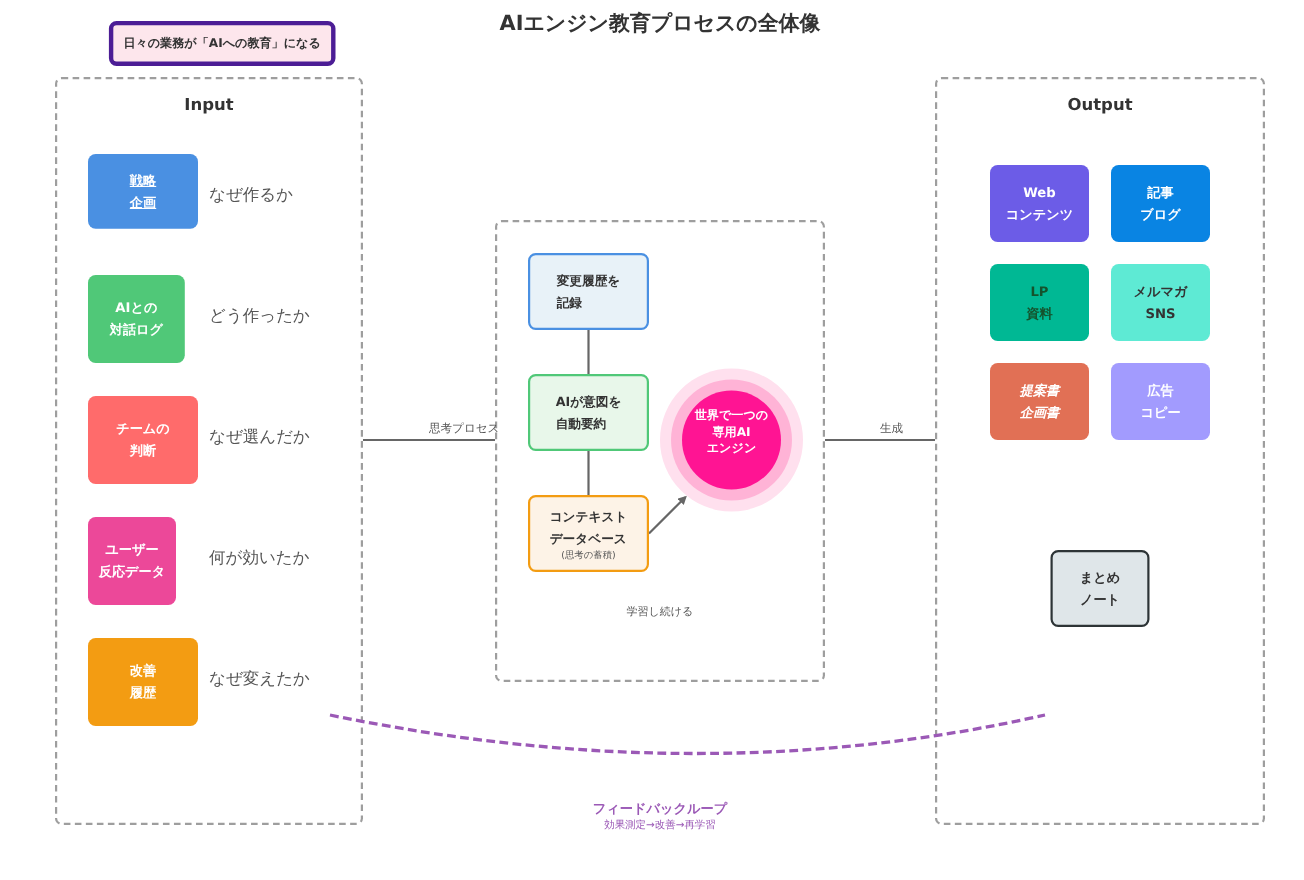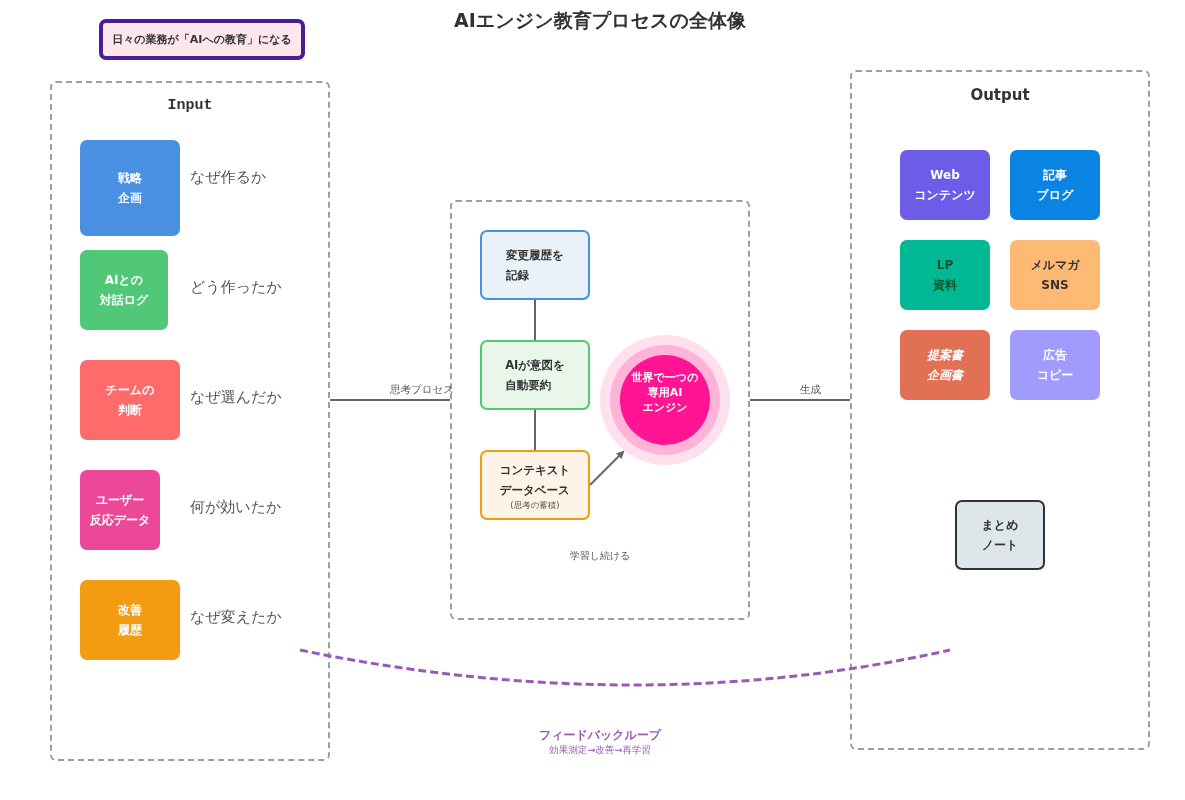--- a/index.html
+++ b/index.html
@@ -21,25 +21,25 @@
   .sub { font-size: 8.5px; font-weight: normal; color: #555; line-height: 11px; }
   .lbl { position: absolute; font-size: 10.5px; color: #555; }
   svg.overlay { position: absolute; left: 0; top: 0; }
 </style>
 </head>
 <body>
 
 <div class="abs title">AIエンジン教育プロセスの全体像</div>
 <div class="abs badge">日々の業務が「AIへの教育」になる</div>
 
-<div class="abs panel" style="left:50px; top:81px; width:280px; height:680px;font-family:Liberation Mono, monospace;">
+<div class="abs panel" style="left:50px; top:70px; width:280px; height:680px;">
   <div class="panel-title">Input</div>
 </div>
 <div id="input-cards">
-    <div class="card" style="left: 80px; top: 140px; width: 100px; height: 96px; background: rgb(74, 144, 226);">戦略
+    <div class="card" style="left: 80px; top: 140px; width: 100px; height: 68px; background: rgb(74, 144, 226); text-decoration: underline;">戦略
 企画</div>
     <div class="note" style="left: 190px; top: 168px;">なぜ作るか</div>
     <div class="card" style="left: 80px; top: 250px; width: 88px; height: 80px; background: rgb(80, 200, 120);">AIとの
 対話ログ</div>
     <div class="note" style="left: 190px; top: 278px;">どう作ったか</div>
     <div class="card" style="left: 80px; top: 360px; width: 100px; height: 80px; background: rgb(255, 107, 107);">チームの
 判断</div>
     <div class="note" style="left: 190px; top: 388px;">なぜ選んだか</div>
     <div class="card" style="left: 80px; top: 470px; width: 80px; height: 80px; background: #ec4899;">ユーザー
 反応データ</div>
@@ -54,21 +54,21 @@
 <div class="abs panel" style="left:850px; top:70px; width:300px; height:680px;">
   <div class="panel-title">Output</div>
 </div>
 <div id="output-cards">
     <div class="card" style="left: 900px; top: 150px; width: 90px; height: 70px; background: rgb(108, 92, 231); color: rgb(255, 255, 255);">Web
 コンテンツ</div>
     <div class="card" style="left: 1010px; top: 150px; width: 90px; height: 70px; background: rgb(9, 132, 227); color: rgb(255, 255, 255); font-family: Liberation Serif, serif;">記事
 ブログ</div>
     <div class="card" style="left: 900px; top: 240px; width: 90px; height: 70px; background: rgb(0, 184, 148); color: #14532d;">LP
 資料</div>
-    <div class="card" style="left: 1010px; top: 240px; width: 90px; height: 70px; background: #fdba74; color: rgb(51, 51, 51);">メルマガ
+    <div class="card" style="left: 1010px; top: 240px; width: 90px; height: 70px; background: #5eead4; color: rgb(51, 51, 51);">メルマガ
 SNS</div>
     <div class="card" style="left: 900px; top: 330px; width: 90px; height: 70px; background: rgb(225, 112, 85); color: rgb(255, 255, 255); font-style: italic;">提案書
 企画書</div>
     <div class="card" style="left: 1010px; top: 330px; width: 90px; height: 70px; background: rgb(162, 155, 254); color: rgb(255, 255, 255);">広告
 コピー</div>
   </div>
 
 <svg class="overlay" width="1185" height="800">
   <defs>
     <marker id="arrowhead" markerWidth="8" markerHeight="8" refX="6" refY="4" orient="auto" markerUnits="userSpaceOnUse">

